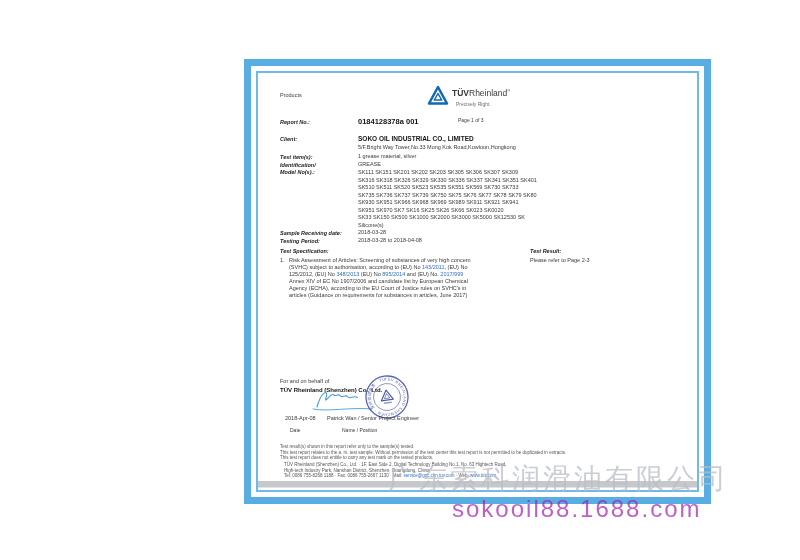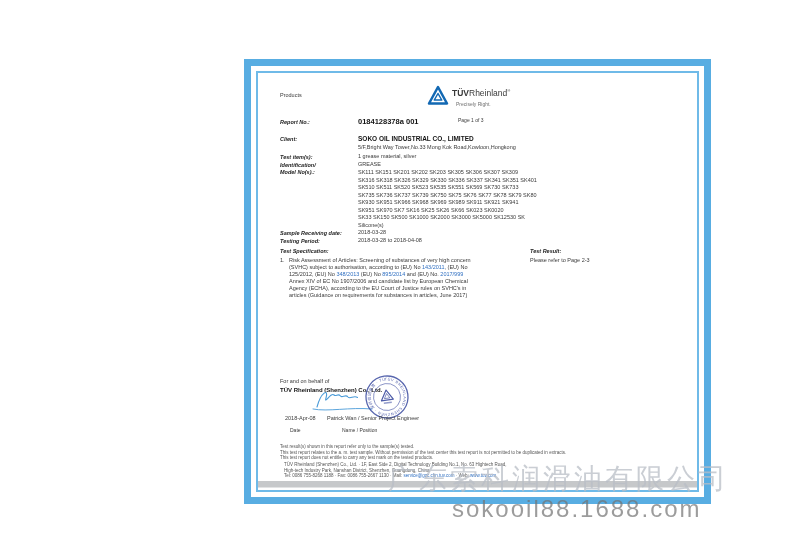--- a/index.html
+++ b/index.html
@@ -20,21 +20,21 @@
   .blue{color:#2f6fc1;}
   .fine{font-size:9px;color:#555;}
   .heading{font-size:11px;font-weight:bold;font-style:italic;color:#1c1c1c;}
   .brand{font-size:17px;color:#3a3a3a;letter-spacing:0;}
   .brand b{font-weight:bold;}
   .tagline{font-size:10px;color:#707070;}
   .scanbar{position:absolute;left:0px;top:816px;width:878px;height:13px;background:#c6c8ca;}
   .wm-cn{position:absolute;left:388px;top:460px;font-size:28px;letter-spacing:3px;
          color:#b9bec6;opacity:0.75;text-align:right;}
   .wm-url{position:absolute;left:452px;top:495px;font-size:24px;letter-spacing:2px;
-          color:#737373;opacity:0.7;}
+          color:#a21caf;opacity:0.7;}
 </style>
 </head>
 <body>
 
 <div id="canvas">
 
   <div class="frame">
     <div class="page">
       <div class="content">
 

